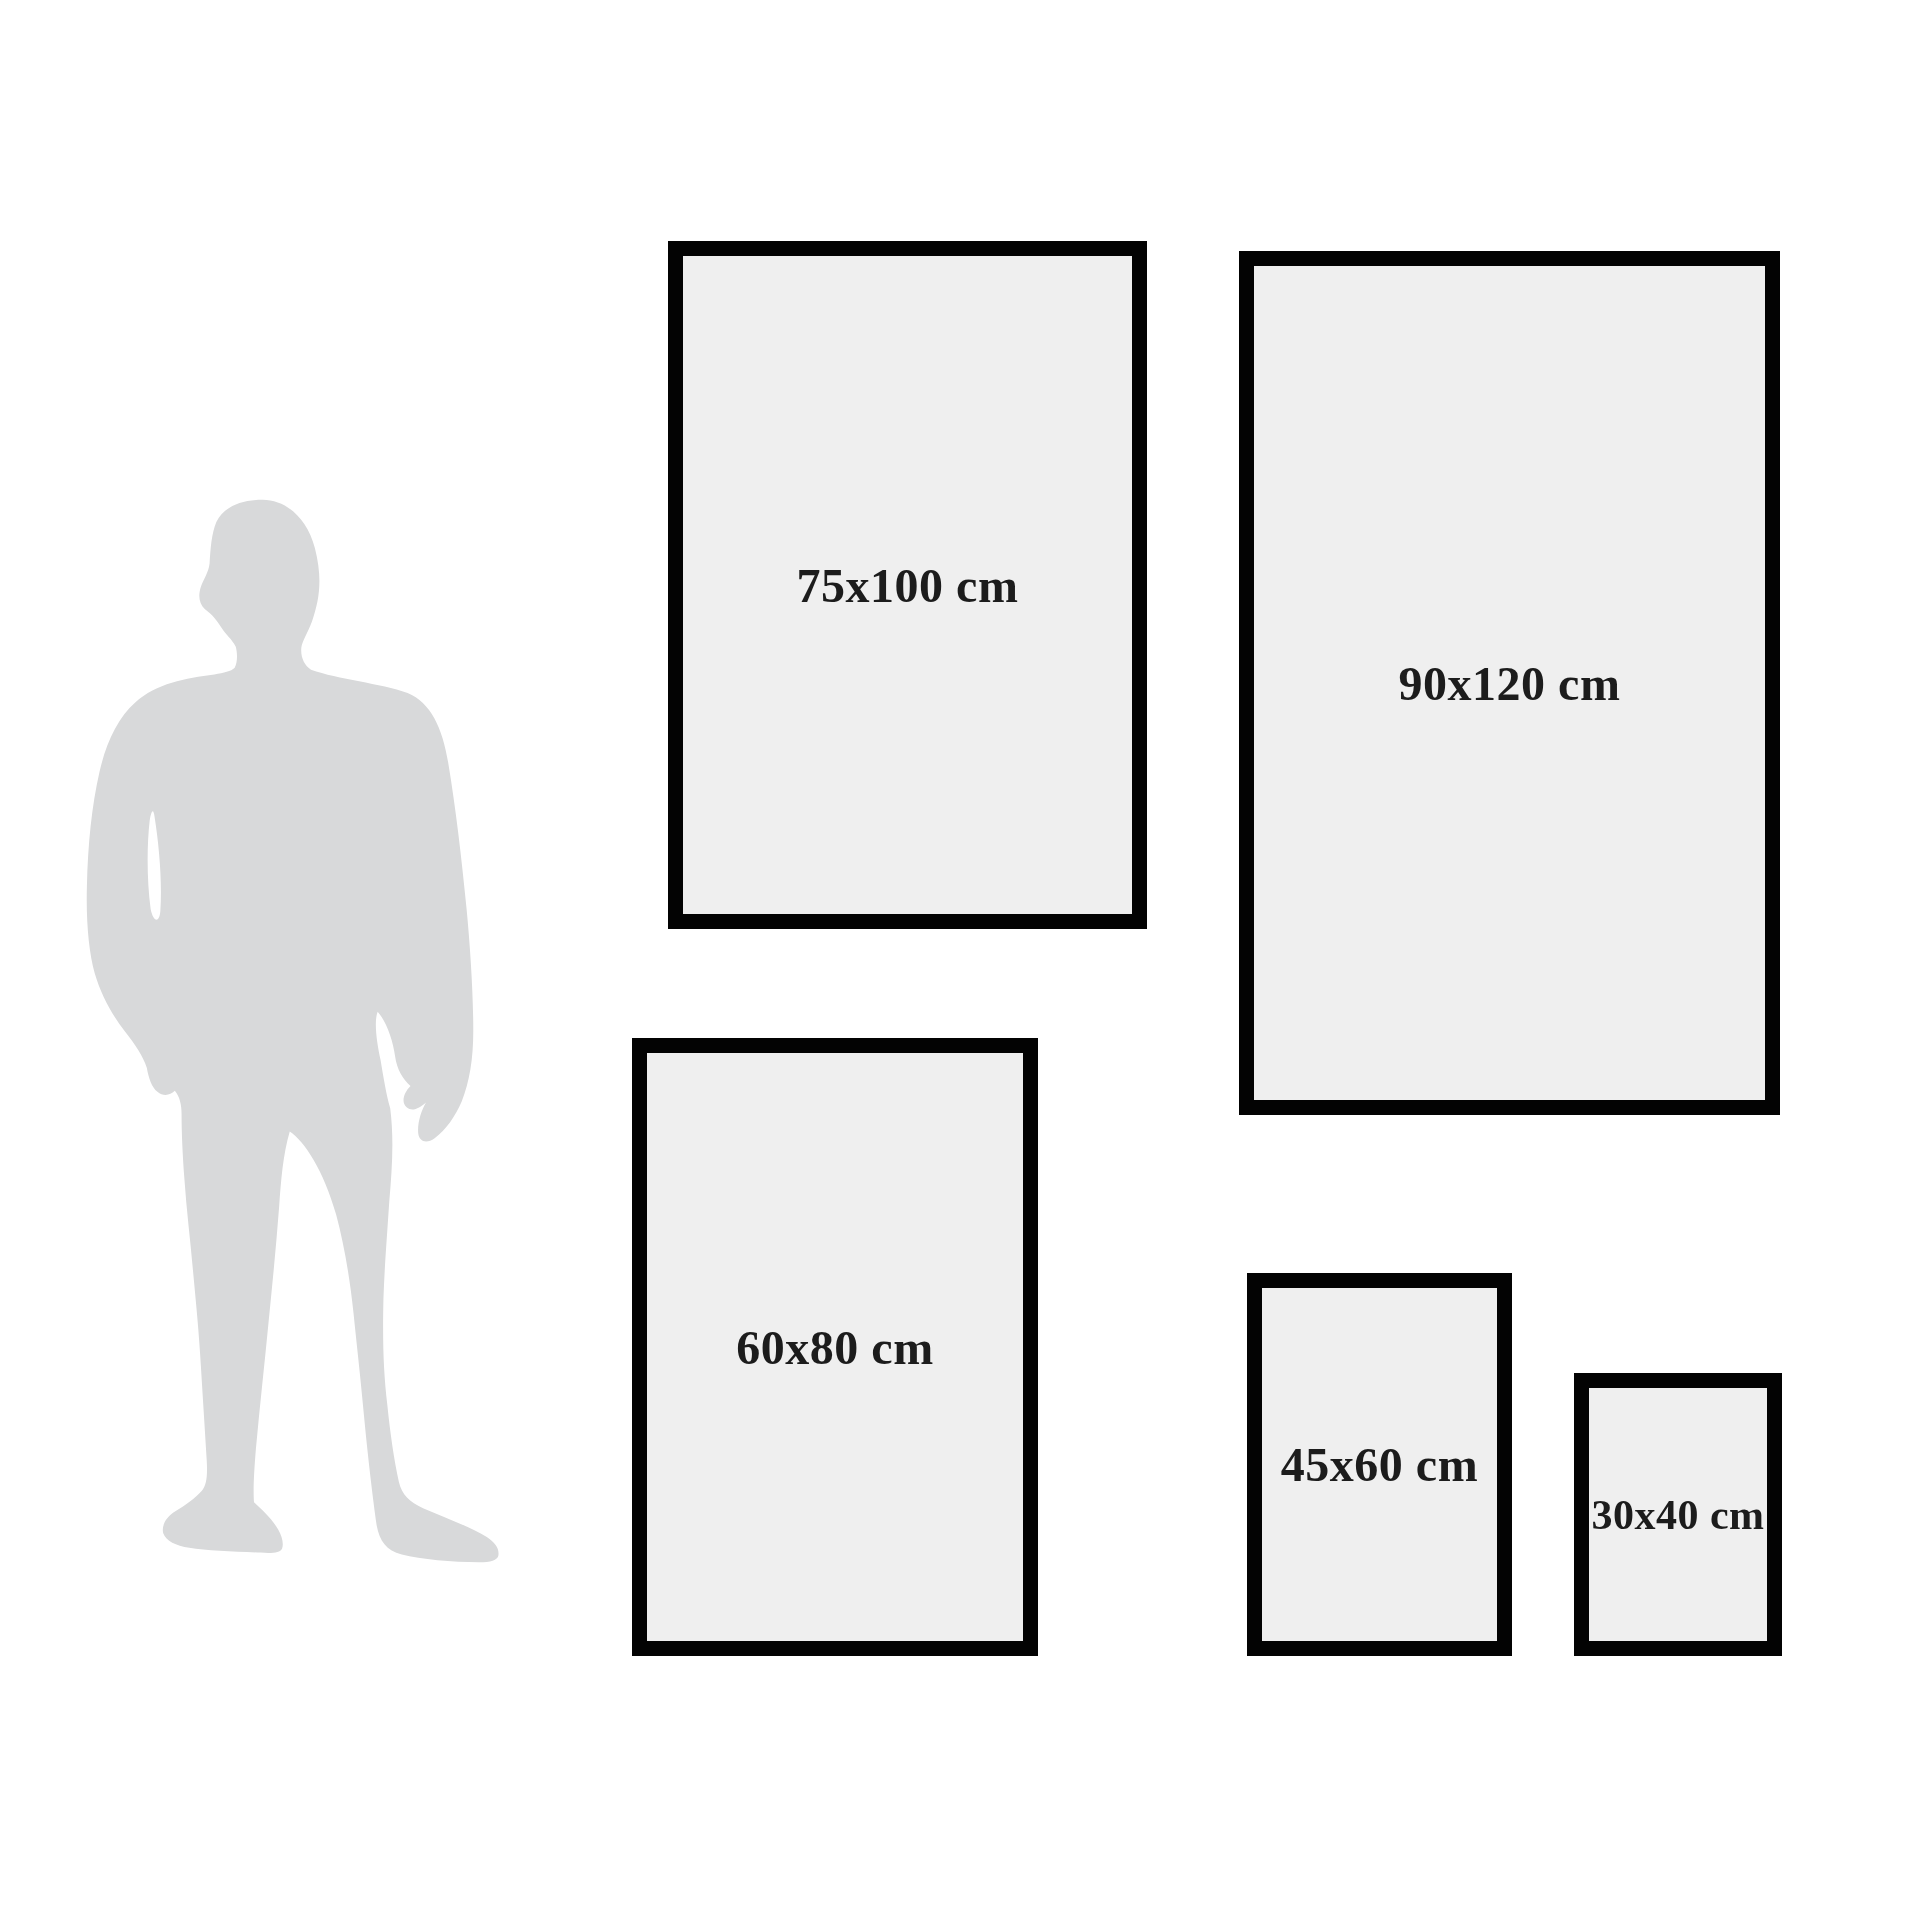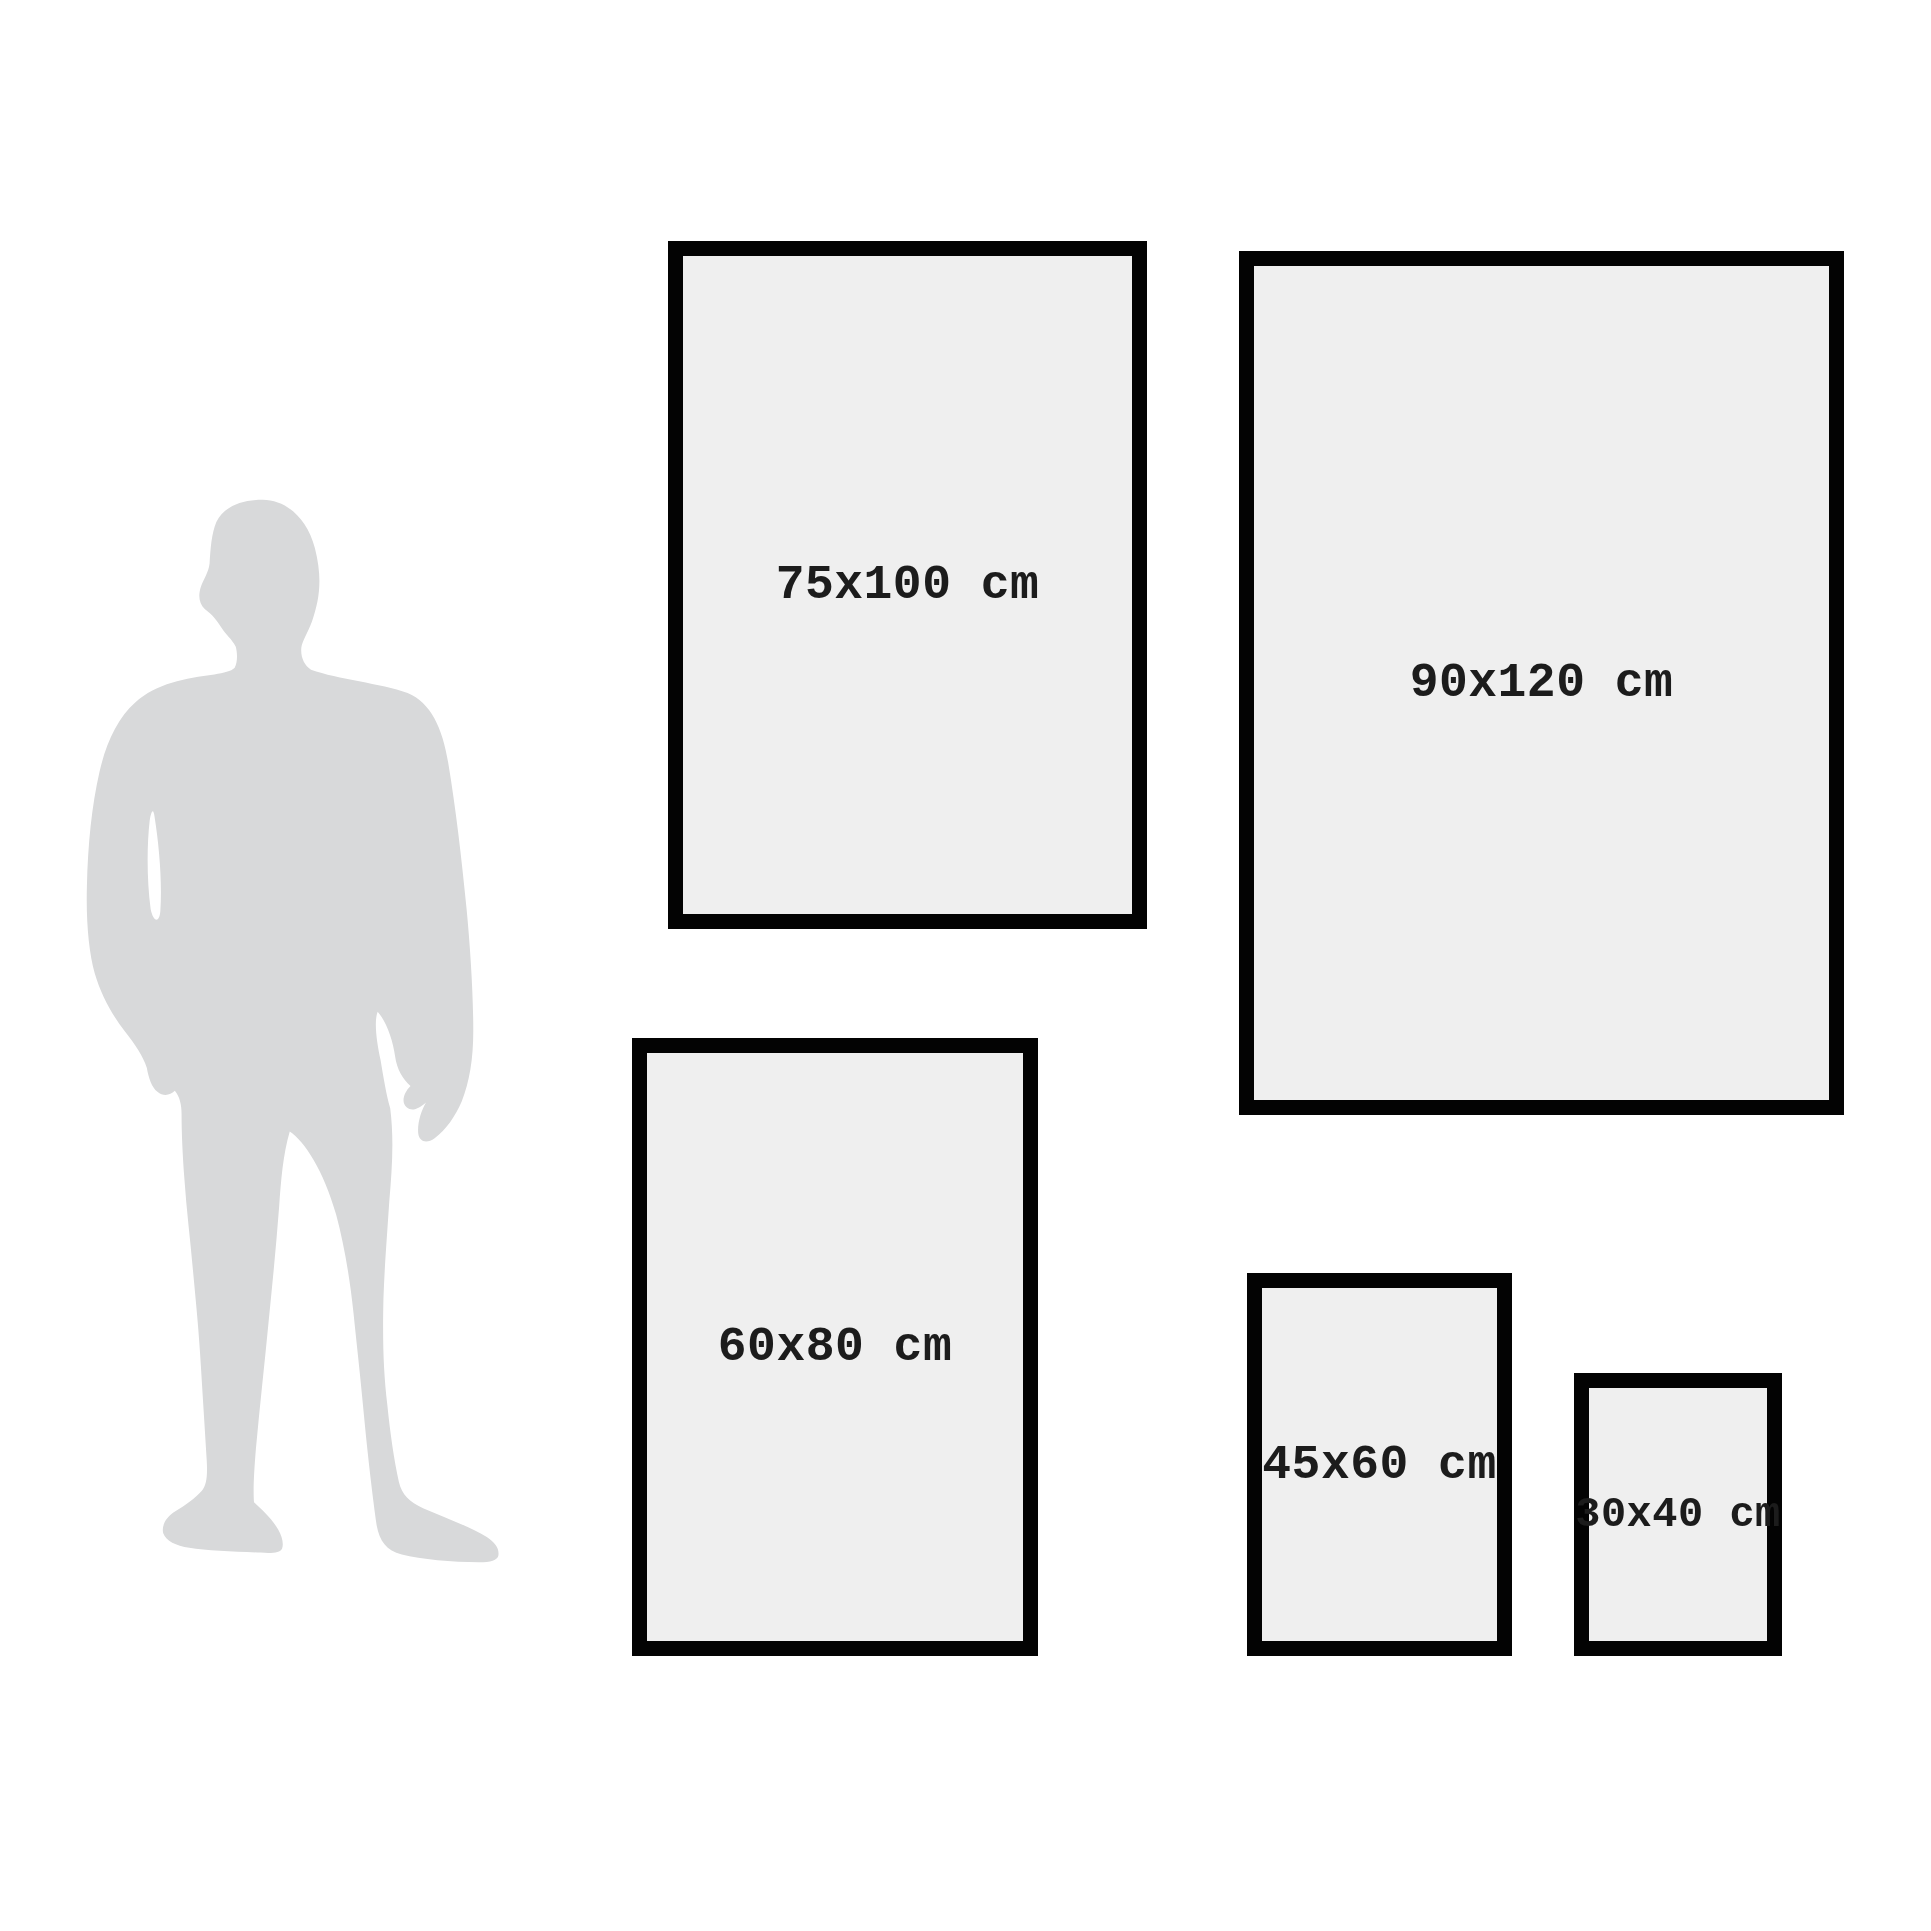--- a/index.html
+++ b/index.html
@@ -6,21 +6,21 @@
     margin: 0;
     padding: 0;
     background: #ffffff;
   }
   .canvas {
     position: relative;
     width: 1931px;
     height: 1931px;
     background: var(--background, #ffffff);
     overflow: hidden;
-    font-family: Liberation Mono, monospace;
+    font-family: Liberation Serif, serif;
   }
   .silhouette-svg {
     position: absolute;
     left: 82px;
     top: 492px;
     width: 430px;
     height: 1077px;
   }
   .silhouette-svg path {
     fill: var(--silhouette-fill, #d8d9da);
@@ -38,21 +38,21 @@
     color: var(--label-text, #1c1c1c);
     font-weight: bold;
     font-size: 48px;
     letter-spacing: 0.5px;
     white-space: nowrap;
   }
   .frame-label.label-sm {
     font-size: 42px;
   }
   .frame-75x100 { left: 668px;  top: 241px;  width: 479px; height: 688px; }
-  .frame-90x120 { left: 1239px; top: 251px;  width: 605px; height: 864px; }
+  .frame-90x120 { left: 1239px; top: 251px;  width: 541px; height: 864px; }
   .frame-60x80  { left: 632px;  top: 1038px; width: 406px; height: 618px; }
   .frame-45x60  { left: 1247px; top: 1273px; width: 265px; height: 383px; justify-content: center; }
   .frame-30x40  { left: 1574px; top: 1373px; width: 208px; height: 283px; }
 </style>
 </head>
 <body>
 
 <div class="canvas">
 
   <svg class="silhouette-svg" viewBox="85 510 445 1115" preserveAspectRatio="xMidYMid meet" aria-hidden="true">

